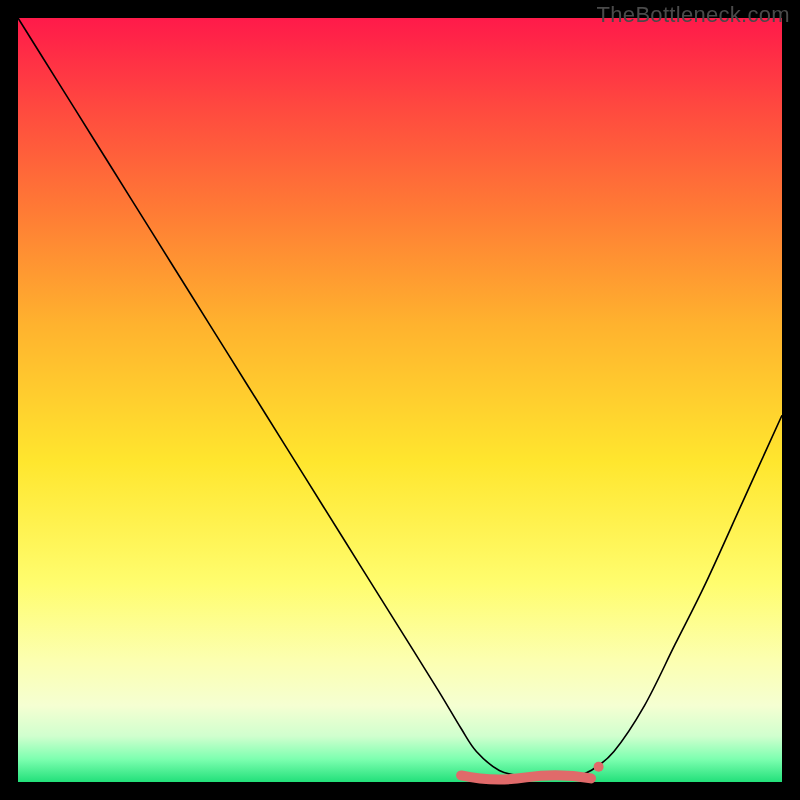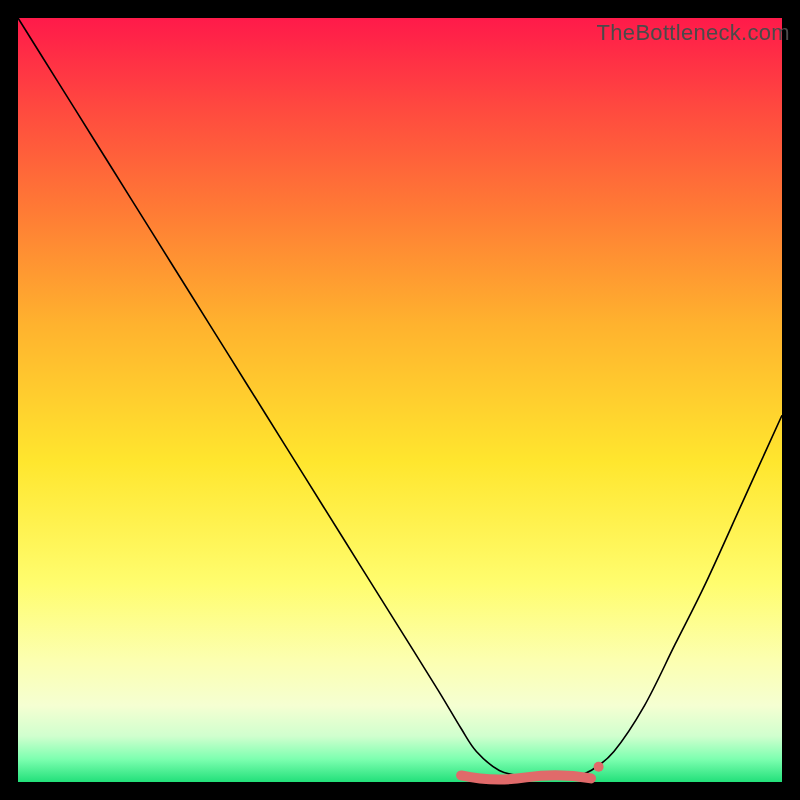--- a/index.html
+++ b/index.html
@@ -26,21 +26,21 @@
       #fffd6e 74%,
       #fcffb0 84%,
       #f5ffd2 90%,
       #d0ffce 94%,
       #7dffb0 97%,
       #22e07a 100%
     );
   }
   .watermark {
     position: absolute;
-    top: 20px;
+    top: 2px;
     right: 10px;
     color: #4a4a4a;
     font-size: 22px;
     font-weight: 500;
     letter-spacing: 0.3px;
     z-index: 10;
   }
   svg.plot {
     position: absolute;
     left: 0;

